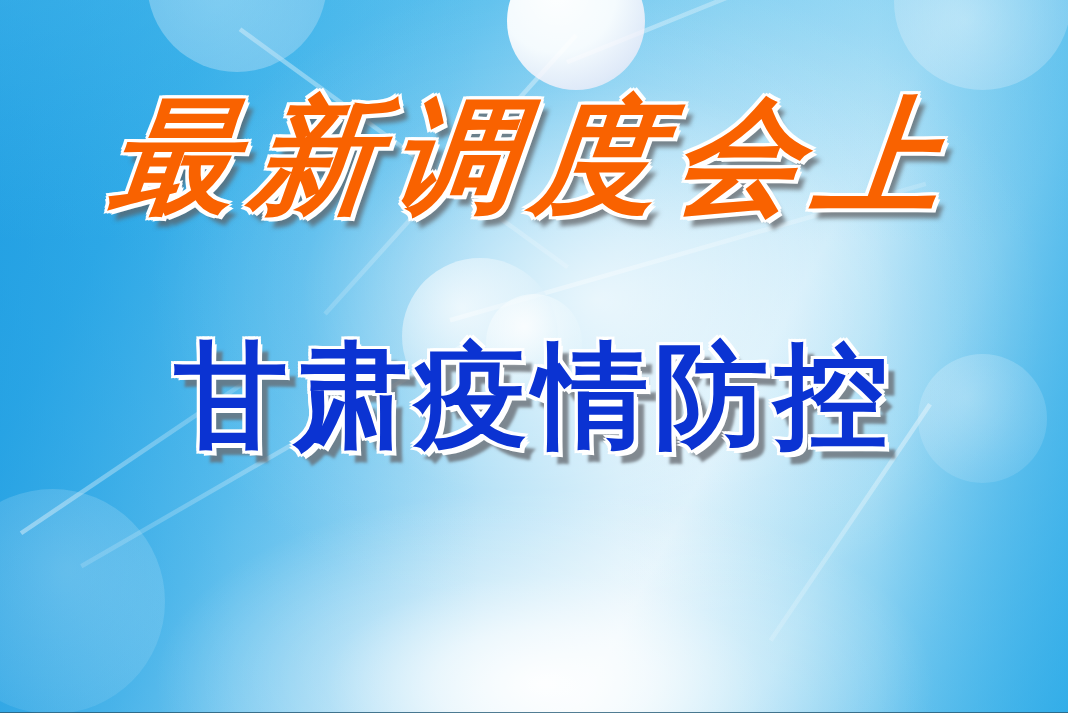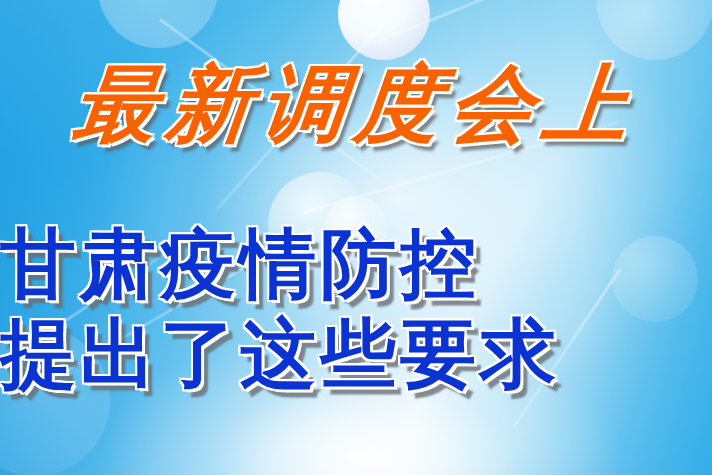--- a/index.html
+++ b/index.html
@@ -181,21 +181,21 @@
        2px -2px 0 #ffffff,
       -2px -2px 0 #ffffff,
        3px 3px 0 #ffffff,
        6px 7px 3px rgba(92,92,96,0.70);
   }
 
   .headline-blue {
     position: absolute;
     left: 0;
     right: 0;
-    text-align: left;
+    text-align: center;
     font-family: "DejaVu Sans", sans-serif;
     font-weight: bold;
     font-size: 76px;
     line-height: 1;
     letter-spacing: 4px;
     color: #0B33D2;
     white-space: nowrap;
     text-shadow:
        2px 0   0 #ffffff,
       -2px 0   0 #ffffff,
@@ -239,16 +239,15 @@
     <div class="bubble b-midsmall"></div>
     <div class="bubble b-right"></div>
     <div class="bubble b-bottomleft"></div>
   </div>
 
   <div class="content">
     <div class="headline-brush">最新调度会上</div>
 
     <div class="headline-blue line-1">甘肃疫情防控</div>
 
-    <div class="headline-blue line-2">提出了这些要求</div>
   </div>
 
 </div>
 
 </body></html>

